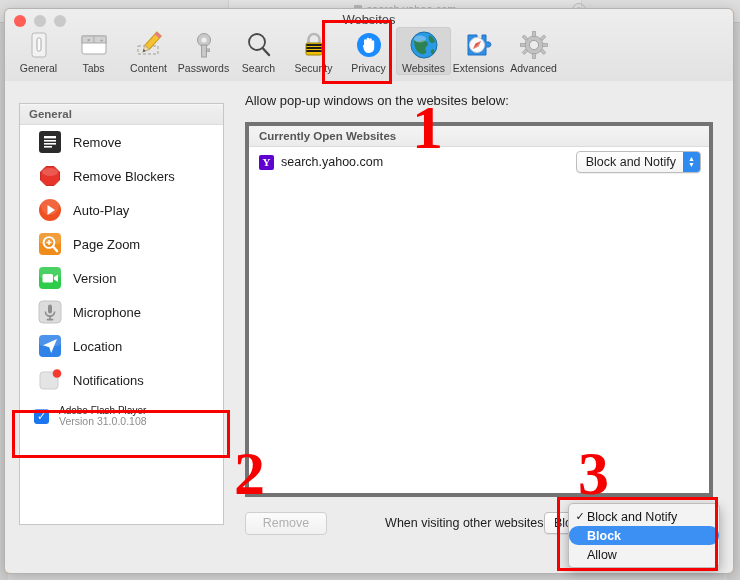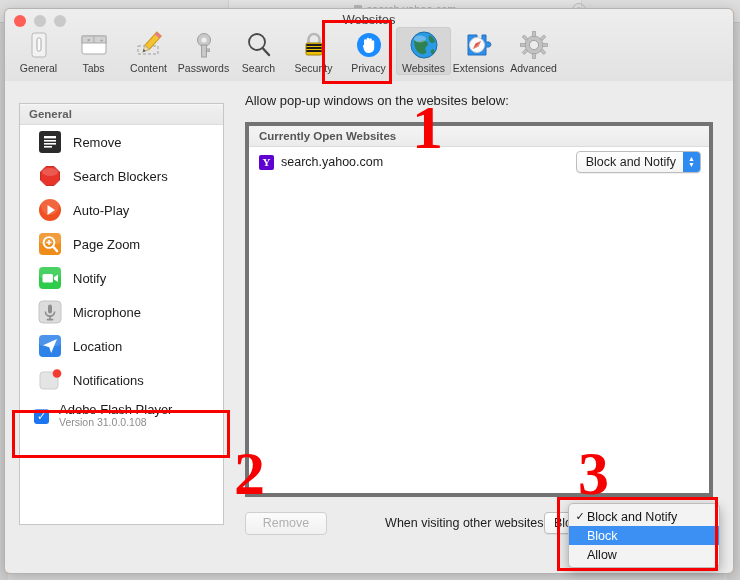--- a/index.html
+++ b/index.html
@@ -79,21 +79,21 @@
     background:linear-gradient(#f0f0f0,#e8e8e8);
     border-bottom:1px solid #dcdcdc;border-top:1px solid #f6f6f6;
   }
   .srow{height:34px;display:flex;align-items:center;padding-left:18px;}
   .srow.sel{background:#1574e6;}
   .srow.sel .srow-lab{color:#fff;}
   .srow-ico{width:24px;height:24px;flex:0 0 24px;position:relative;margin-right:11px;}
   .srow-lab{font-size:13px;color:#1b1b1b;white-space:nowrap;}
   .srow.plug{height:38px;align-items:center;padding-left:14px;}
   .plug-txt{display:flex;flex-direction:column;line-height:1.12;margin-left:10px;}
-  .plug-t1{font-size:13px;color:#1b1b1b;}
+  .plug-t1{font-size:10px;color:#1b1b1b;}
   .plug-t2{font-size:10.5px;color:#8d8d8d;}
   .chkbox{
     width:15px;height:15px;flex:0 0 15px;border-radius:3px;background:#1b76ef;
     box-shadow:inset 0 1px 0 rgba(255,255,255,.35);
     display:flex;align-items:center;justify-content:center;
     color:#fff;font-size:11px;line-height:11px;
   }
 
   
   #pane{position:absolute;left:230px;top:8px;right:14px;bottom:10px;}
@@ -141,21 +141,21 @@
 
   
   #menu{
     position:absolute;left:568px;top:503px;width:150px;
     background:#f3f3f3;border:1px solid #bdbdbd;border-radius:5px;
     box-shadow:0 4px 12px rgba(0,0,0,.30);
     padding:3px 0;z-index:40;overflow:hidden;
   }
   .mi{height:19px;display:flex;align-items:center;font-size:12.5px;color:#141414;padding-left:4px;}
   .mi .tick{width:14px;text-align:center;font-size:11px;}
-  .mi.hl{background:#3d90f3;color:#fff;font-weight:normal;}
+  .mi.hl{background:#3d90f3;color:#fff;font-weight:bold;border-radius:9px;}
   .mi.hl .tick{color:#3d90f3;}
 
   
   #help{
     position:absolute;right:14px;bottom:6px;width:19px;height:19px;border-radius:50%;
     background:linear-gradient(#fdfdfd,#eeeeee);border:1px solid #c3c3c3;
     color:#2b6fd0;font-size:12px;font-weight:bold;line-height:18px;text-align:center;
     font-family:"Liberation Serif",serif;
   }
 
@@ -352,21 +352,21 @@
         <span class="srow-lab">Remove</span>
       </div>
 
       <div class="srow">
         <span class="srow-ico">
           <svg width="24" height="24" viewBox="0 0 24 24">
               <polygon points="8,2.5 16,2.5 21.5,8 21.5,16 16,21.5 8,21.5 2.5,16 2.5,8" fill="#e8352b" stroke="#c62b22"></polygon>
               <ellipse cx="12" cy="8" rx="8" ry="4" fill="#fff" opacity=".18"></ellipse>
             </svg>
         </span>
-        <span class="srow-lab">Search Blockers</span>
+        <span class="srow-lab">Remove Blockers</span>
       </div>
 
       <div class="srow">
         <span class="srow-ico">
           <svg width="24" height="24">
               <circle cx="12" cy="12" r="11" fill="#ef5022"></circle>
               <circle cx="12" cy="8" r="9" fill="#fff" opacity=".13"></circle>
               <polygon points="9.5,7 17,12 9.5,17" fill="#fff"></polygon>
             </svg>
         </span>
@@ -388,21 +388,21 @@
 
       <div class="srow">
         <span class="srow-ico">
           <svg width="24" height="24">
               <rect x="1" y="1" width="22" height="22" rx="4" fill="#2fcc4c"></rect>
               <rect x="1" y="1" width="22" height="11" rx="4" fill="#fff" opacity=".13"></rect>
               <rect x="4.5" y="8" width="10.5" height="8.5" rx="1.6" fill="#fff"></rect>
               <polygon points="16,11.2 20,8.6 20,16 16,13.4" fill="#fff"></polygon>
             </svg>
         </span>
-        <span class="srow-lab">Notify</span>
+        <span class="srow-lab">Version</span>
       </div>
 
       <div class="srow">
         <span class="srow-ico">
           <svg width="24" height="24">
               <rect x="1" y="1" width="22" height="22" rx="4" fill="#dcdcdc" stroke="#c4c4c4"></rect>
               <rect x="10" y="4.5" width="4" height="9" rx="2" fill="#8d8d8d"></rect>
               <path d="M7.4 11.6 a4.6 4.6 0 0 0 9.2 0" fill="none" stroke="#8d8d8d" stroke-width="1.6"></path>
               <rect x="11.2" y="15.5" width="1.6" height="3.6" fill="#8d8d8d"></rect>
               <rect x="8.6" y="18.8" width="6.8" height="1.6" rx=".8" fill="#8d8d8d"></rect>

